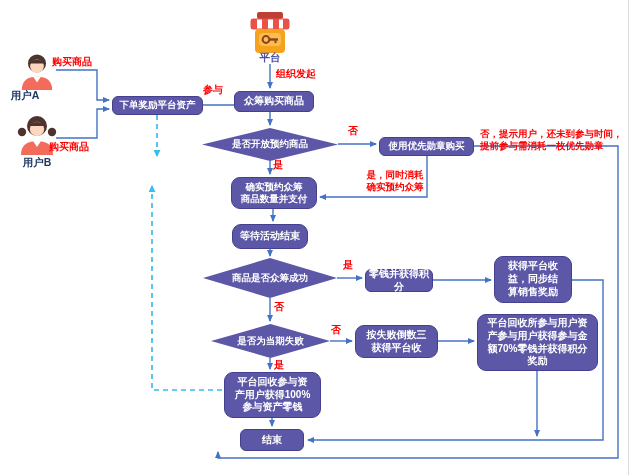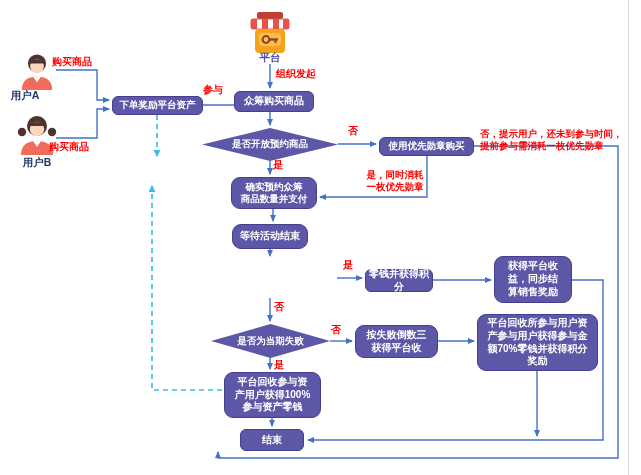--- a/index.html
+++ b/index.html
@@ -105,20 +105,21 @@
   </svg>
   <div class="ulabel" style="left:12px;top:156px;width:50px;">用户B</div>
 
   <div class="node" style="left:112px;top:96px;width:91px;height:19px;font-size:9.5px;">下单奖励平台资产</div>
   <div class="node" style="left:234px;top:91px;width:80px;height:21px;">众筹购买商品</div>
   <div class="diamond" style="left:202px;top:128px;width:136px;height:33px;">是否开放预约商品</div>
   <div class="node big" style="left:231px;top:177px;width:86px;height:32px;font-size:9.5px;">确实预约众筹
 商品数量并支付</div>
   <div class="node" style="left:379px;top:137px;width:95px;height:19px;font-size:9.5px;">使用优先勋章购买</div>
   <div class="node big" style="left:232px;top:224px;width:76px;height:25px;">等待活动结束</div>
+  <div class="diamond" style="left:203px;top:258px;width:134px;height:40px;">商品是否众筹成功</div>
   <div class="node" style="left:365px;top:269px;width:68px;height:23px;">零钱并获得积分</div>
   <div class="node big" style="left:494px;top:256px;width:78px;height:47px;">获得平台收
 益，同步结
 算销售奖励</div>
   <div class="diamond" style="left:211px;top:324px;width:119px;height:34px;">是否为当期失败</div>
   <div class="node big" style="left:355px;top:325px;width:83px;height:33px;">按失败倒数三
 获得平台收</div>
   <div class="node big" style="left:477px;top:314px;width:121px;height:57px;">平台回收所参与用户资
 产参与用户获得参与金
 额70%零钱并获得积分
@@ -130,20 +131,20 @@
 
   <div class="elabel" style="left:52px;top:56px;">购买商品</div>
   <div class="elabel" style="left:49px;top:141px;">购买商品</div>
   <div class="elabel" style="left:276px;top:68px;">组织发起</div>
   <div class="elabel" style="left:203px;top:84px;">参与</div>
   <div class="elabel" style="left:348px;top:125px;">否</div>
   <div class="elabel small" style="left:480px;top:112px;width:164px;margin-top:16px;">否，提示用户，还未到参与时间，
 提前参与需消耗一枚优先勋章</div>
   <div class="elabel" style="left:273px;top:159px;">是</div>
   <div class="elabel small" style="left:362px;top:169px;width:66px;text-align:center;">是，同时消耗
-一枚优先勋章</div>
+确实预约众筹</div>
   <div class="elabel" style="left:343px;top:259px;">是</div>
   <div class="elabel" style="left:274px;top:301px;">否</div>
   <div class="elabel" style="left:331px;top:324px;">否</div>
   <div class="elabel" style="left:274px;top:359px;">是</div>
 
   <div class="page-edge"></div>
 </div>
 
 </body></html>

